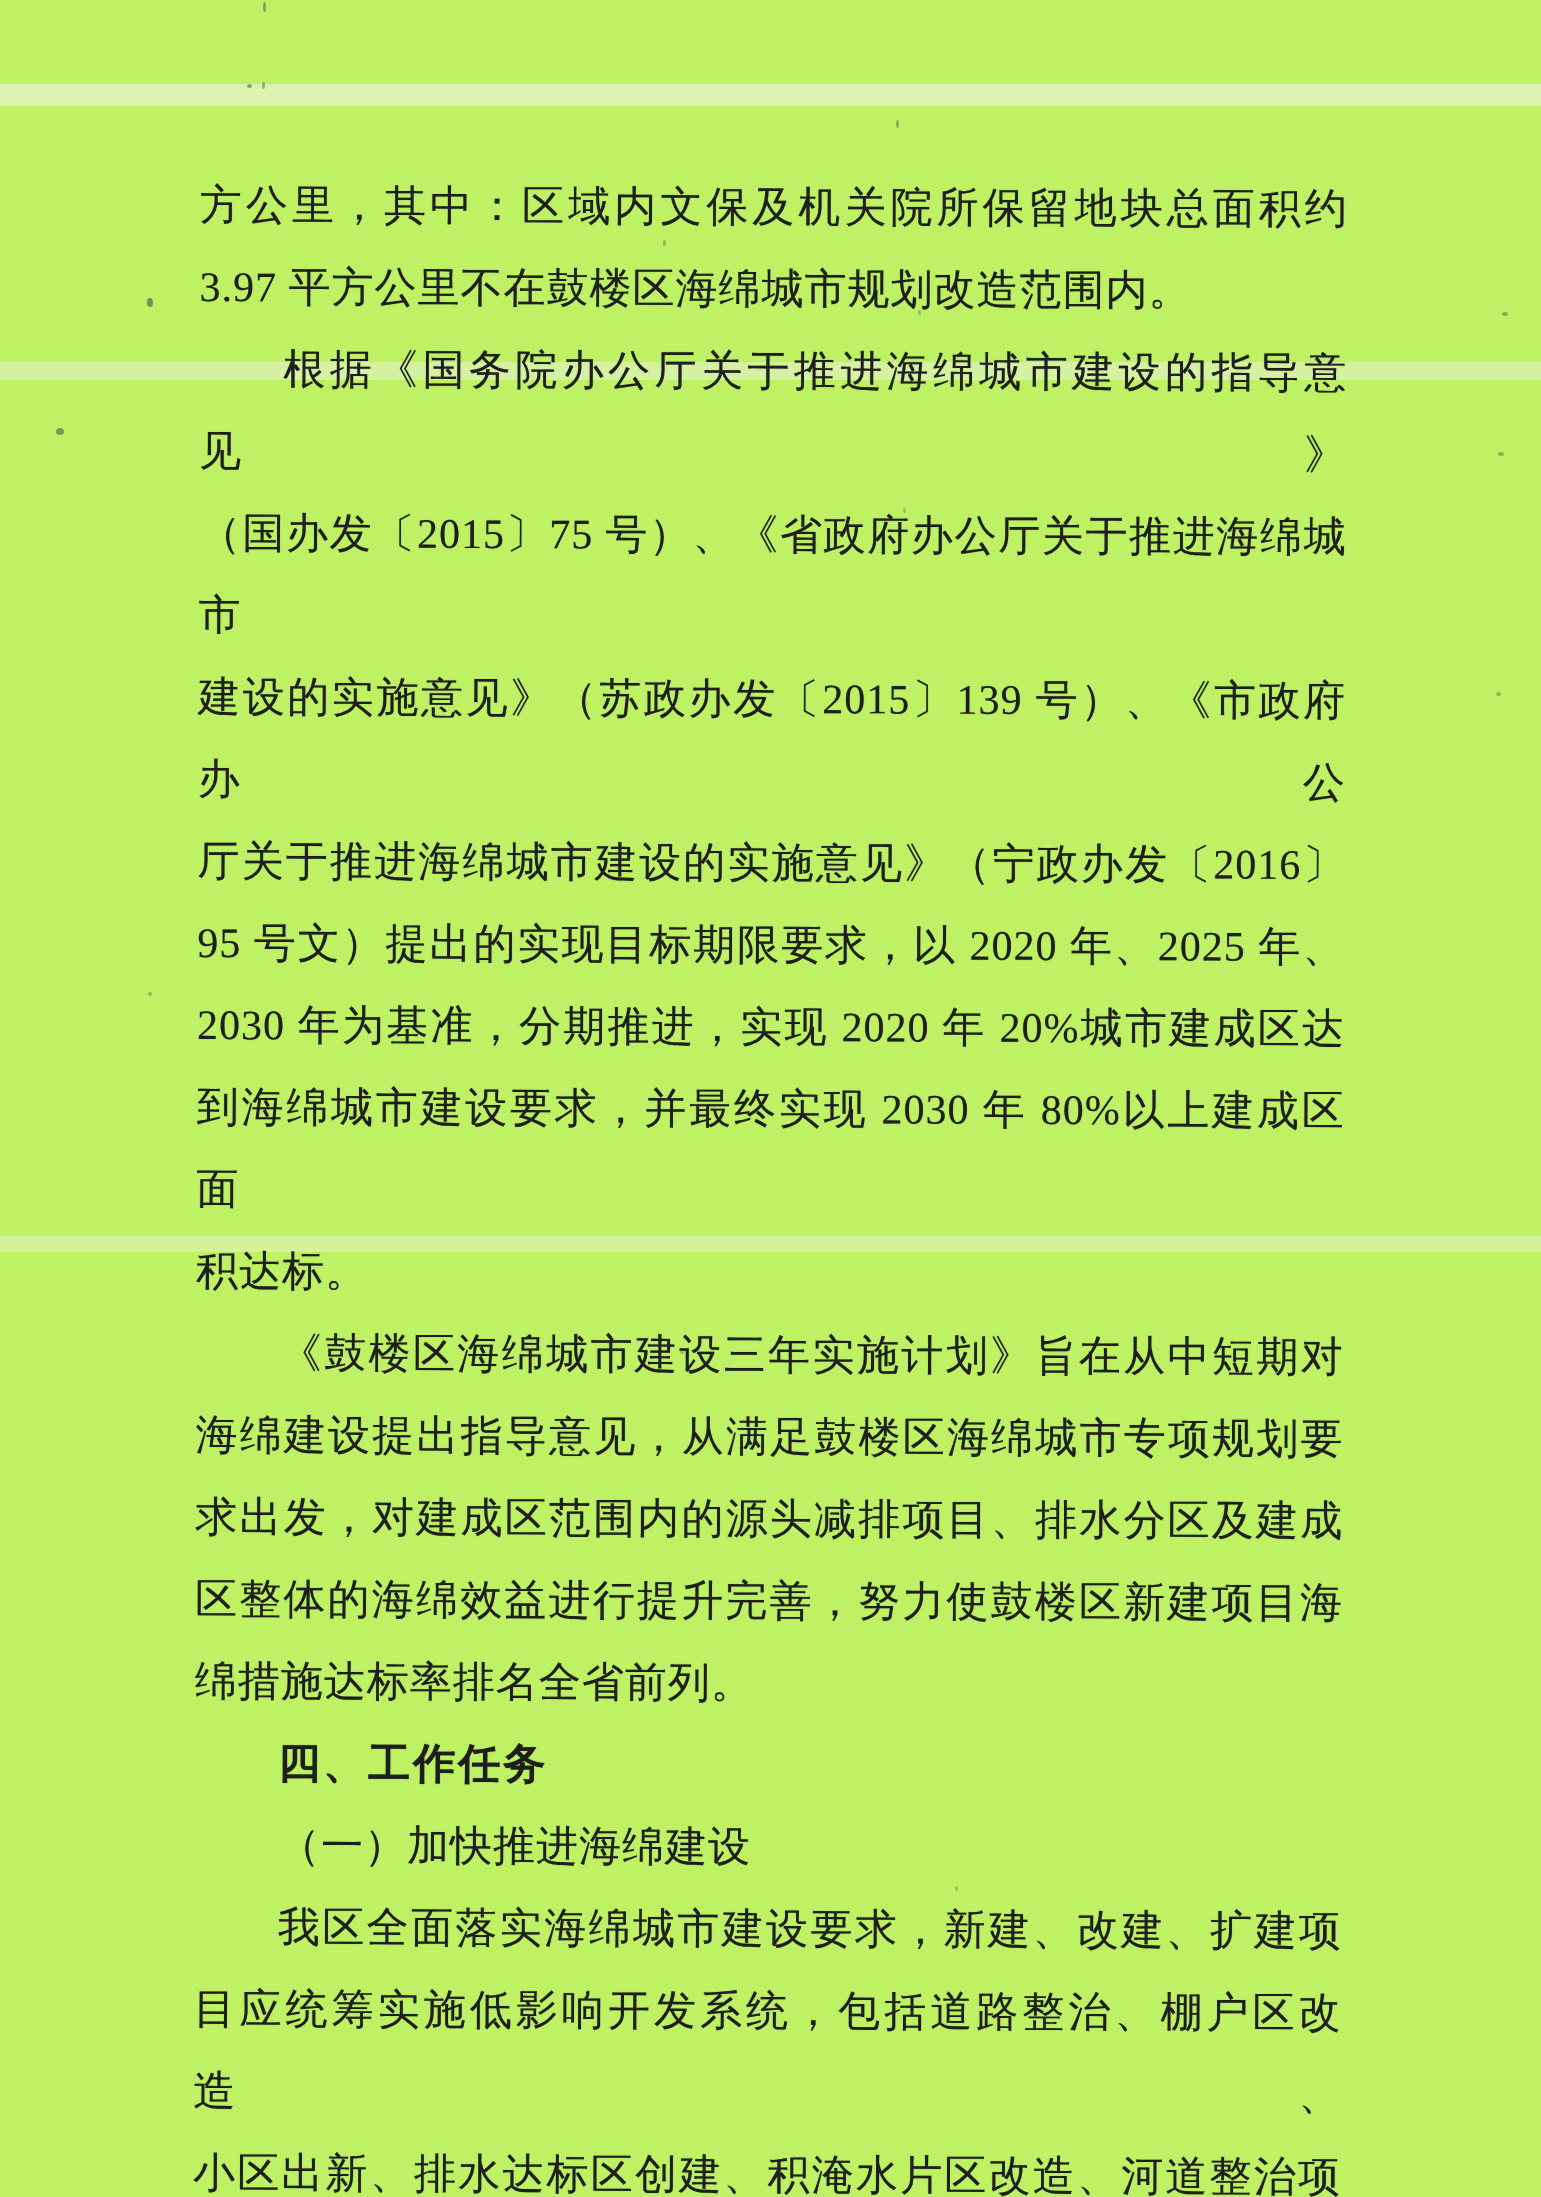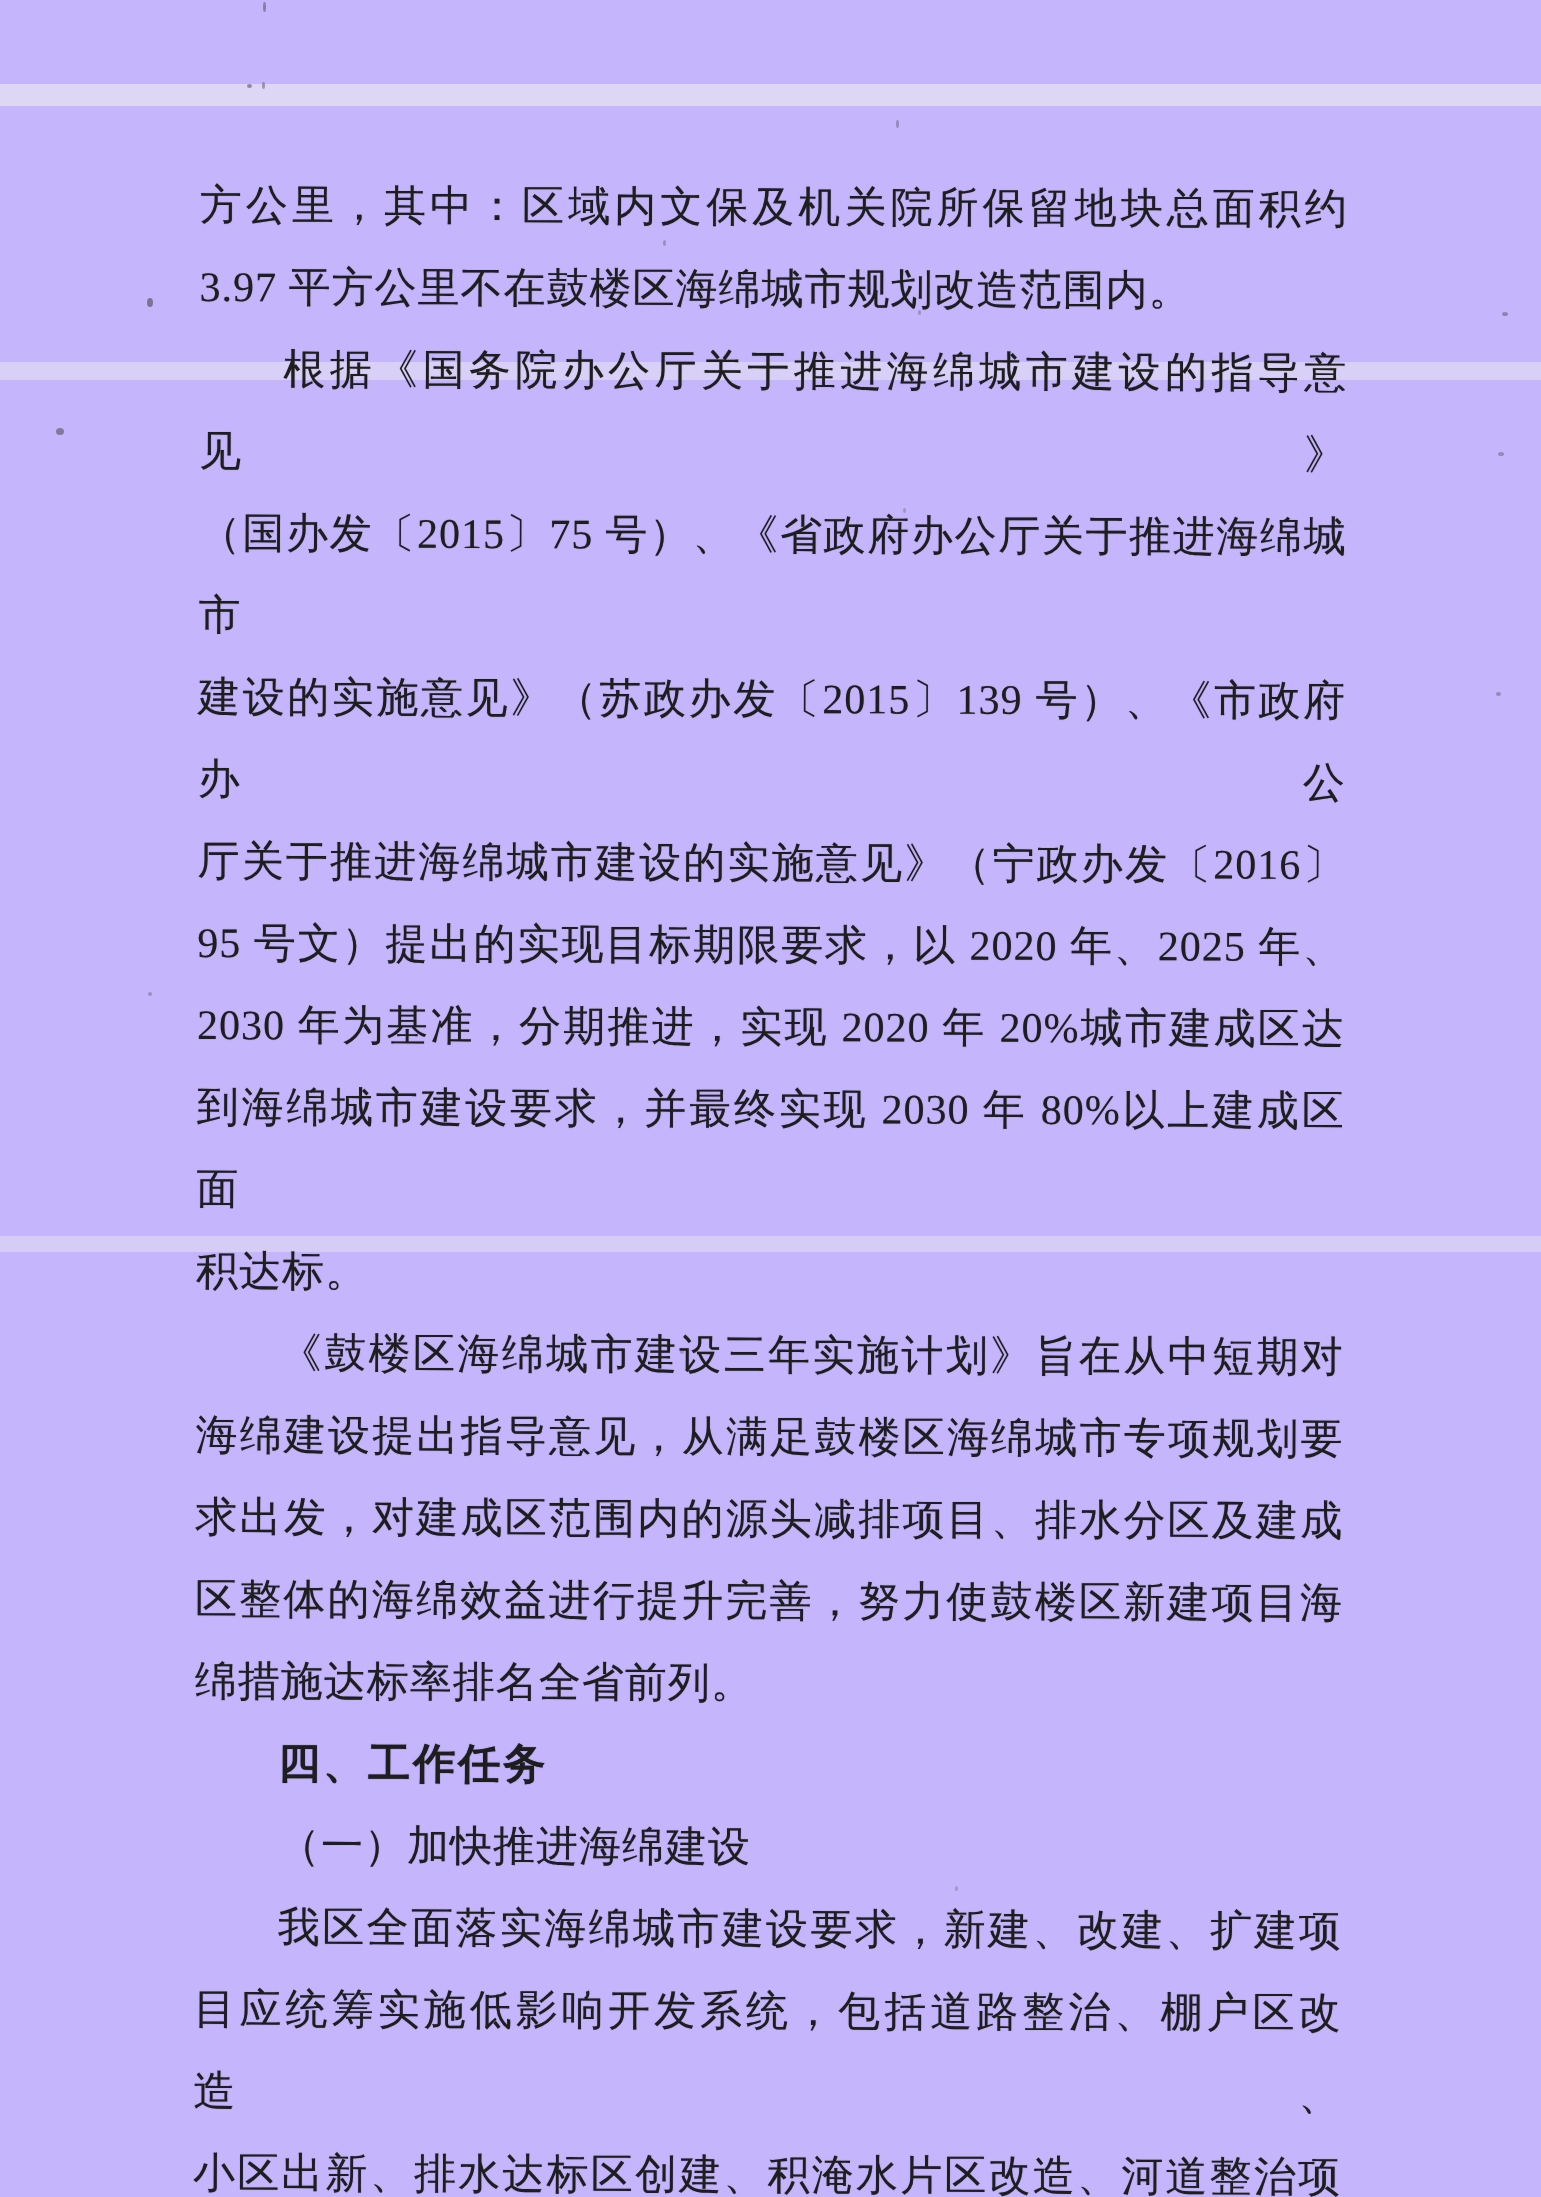--- a/index.html
+++ b/index.html
@@ -1,20 +1,20 @@
 <!DOCTYPE html>
 <html lang="zh"><head>
 <meta charset="utf-8">
 <style>
   html,body{margin:0;padding:0;background:#e8e8e8;}
   .page{
     position:relative;
     width:1541px;height:2197px;
     margin:0 auto;
-    background:#c4b5fd;
+    background:#bef264;
     overflow:hidden;
     font-family:"Liberation Serif","DejaVu Serif",serif;
     color:#1e1e1e;
   }
   
   .band{position:absolute;left:0;width:100%;background:#f2f2ee;pointer-events:none;}
   .band.b1{top:84px;height:22px;opacity:.55;}
   .band.b2{top:362px;height:18px;opacity:.45;}
   .band.b3{top:1236px;height:16px;opacity:.4;}
 

